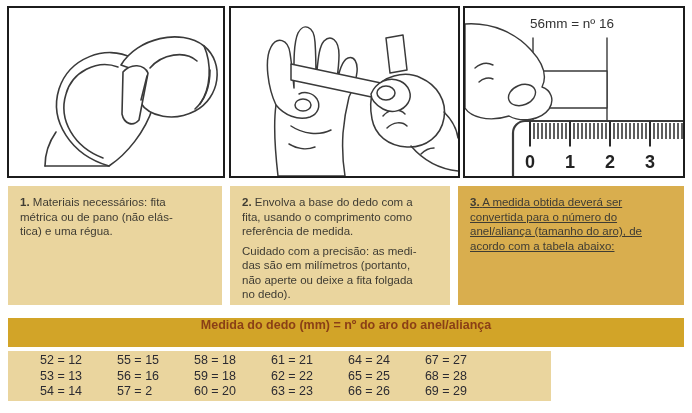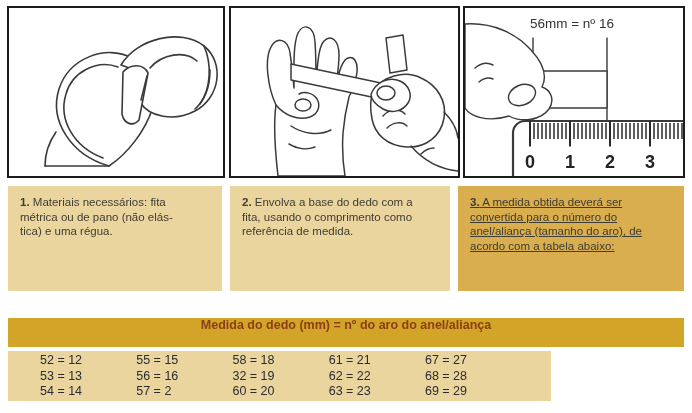--- a/index.html
+++ b/index.html
@@ -8,21 +8,21 @@
 
   
   .panel{position:absolute;top:6px;height:172px;background:#fff;
          border:2px solid #1c1c1c;box-sizing:border-box;}
   .p1{left:7px;width:218px;}
   .p2{left:229px;width:231px;}
   .p3{left:463px;width:222px;}
   .panel svg{display:block;width:100%;height:100%;}
 
   
-  .block{position:absolute;top:186px;height:105px;background:#ead59e;
+  .block{position:absolute;top:186px;height:119px;background:#ead59e;
          box-sizing:border-box;padding:9px 10px 0 12px;
          font-size:11.5px;line-height:14.5px;color:#3f3c33;}
   .b1{left:8px;width:214px;}
   .b2{left:230px;width:220px;}
   .b3{left:458px;width:226px;background:#d9ae4e;text-decoration:underline;}
   .block p{margin:0 0 5px 0;}
   .block .ptext{white-space:pre-line;}
   .block b{font-weight:bold;}
 
   
@@ -117,20 +117,24 @@
   <div class="block b1">
     <p><b>1.</b> <span class="ptext">Materiais necessários: fita
 métrica ou de pano (não elás-
 tica) e uma régua.</span></p>
   </div>
 
   <div class="block b2">
     <p><b>2.</b> <span class="ptext">Envolva a base do dedo com a
 fita, usando o comprimento como
 referência de medida.</span></p>
+    <p class="ptext">Cuidado com a precisão: as medi-
+das são em milímetros (portanto,
+não aperte ou deixe a fita folgada
+no dedo).</p>
   </div>
 
   <div class="block b3">
     <p><b>3.</b> <span class="ptext">A medida obtida deverá ser
 convertida para o número do
 anel/aliança (tamanho do aro), de
 acordo com a tabela abaixo:</span></p>
   </div>
 
   <div class="thead">
@@ -143,27 +147,32 @@
       <div>53 = 13</div>
       <div>54 = 14</div>
     </div>
     <div class="tcol">
       <div>55 = 15</div>
       <div>56 = 16</div>
       <div>57 = 2</div>
     </div>
     <div class="tcol">
       <div>58 = 18</div>
-      <div>32 = 19</div>
+      <div>59 = 18</div>
       <div>60 = 20</div>
     </div>
     <div class="tcol">
       <div>61 = 21</div>
       <div>62 = 22</div>
       <div>63 = 23</div>
+    </div>
+    <div class="tcol">
+      <div>64 = 24</div>
+      <div>65 = 25</div>
+      <div>66 = 26</div>
     </div>
     <div class="tcol">
       <div>67 = 27</div>
       <div>68 = 28</div>
       <div>69 = 29</div>
     </div>
   </div>
 
 </div>
 

